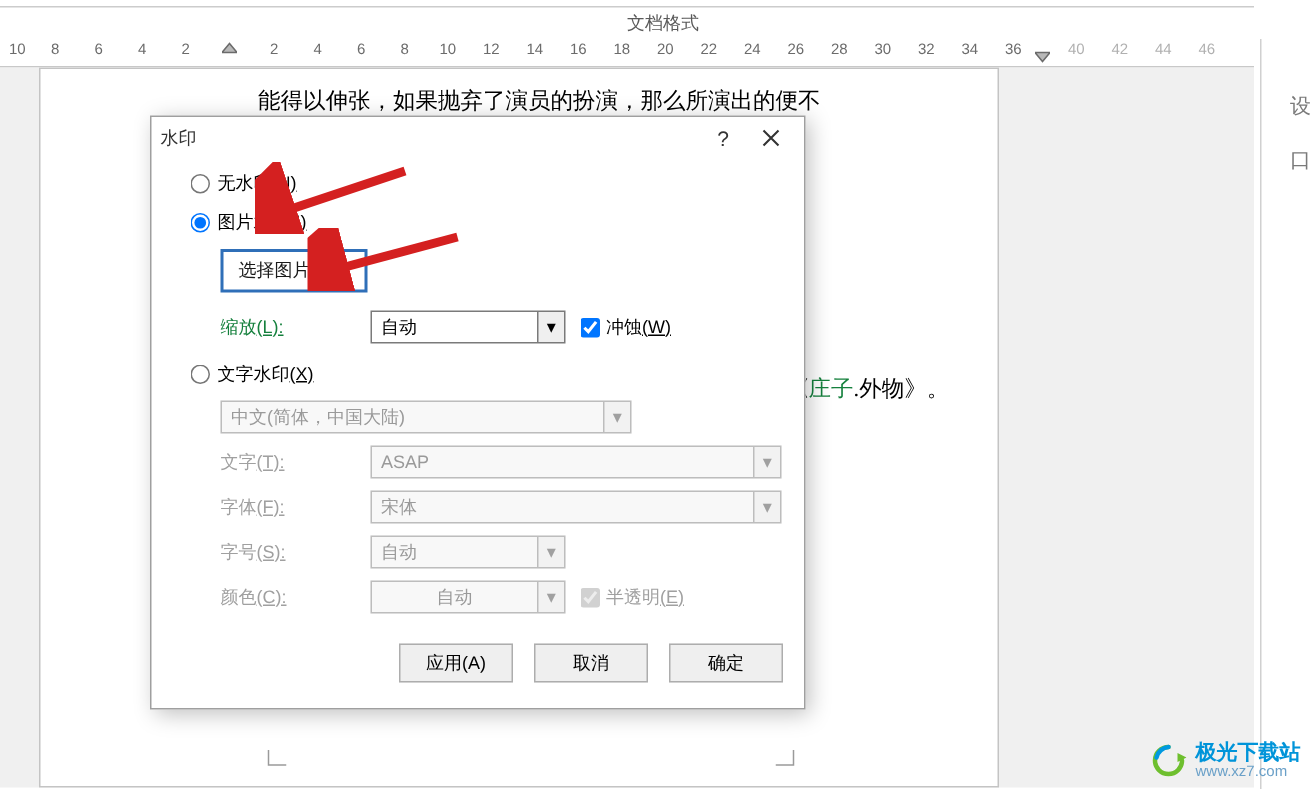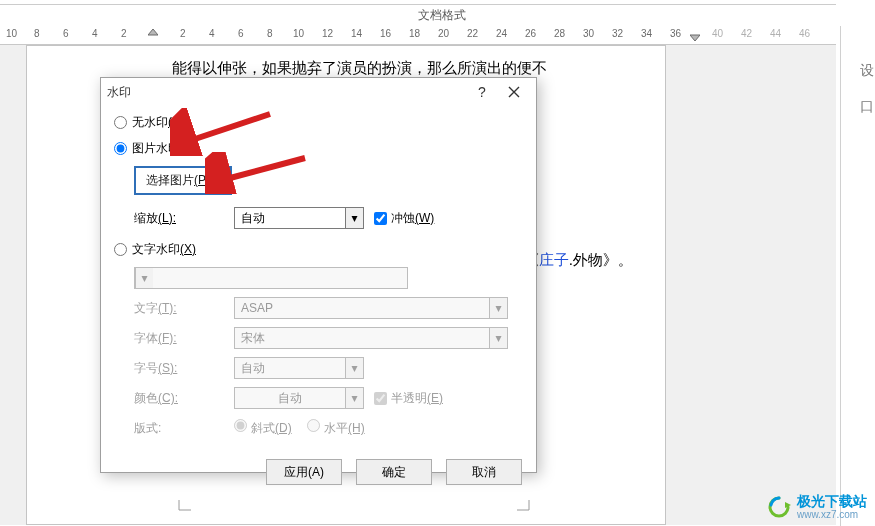--- a/index.html
+++ b/index.html
@@ -33,21 +33,21 @@
     font-size: 15px; line-height: 1.6; font-family: "SimSun", serif;
   }
   .page-break-mark {
     position: absolute; width: 14px; height: 14px;
   }
   .sidebar-sep {
     position: absolute; left: 840px; top: 26px; width: 1px; height: 500px;
     background: #d0d0d0;
   }
   .sidebar-text { position: absolute; font-size: 14px; color: #7a7a7a; }
-  .link-text { color: #1d4ed8; }
+  .link-text { color: #15803d; }
 
   
   .dialog {
     position: absolute;
     left: 100px; top: 77px;
     width: 437px; height: 396px;
     background: #fff;
     border: 1px solid #9f9f9f;
     box-shadow: 3px 3px 14px rgba(0,0,0,0.25);
     z-index: 100;
@@ -55,40 +55,40 @@
   .dialog-title {
     height: 28px; display: flex; align-items: center;
     padding: 0 6px; font-size: 12px; color: #333;
   }
   .dialog-title .spacer { flex: 1; }
   .dialog-title .help-btn, .dialog-title .close-btn {
     width: 32px; height: 26px; display: flex; align-items: center; justify-content: center;
     cursor: pointer; font-size: 14px;
   }
 
-  .dialog-body { padding: 4px 10px 6px 13px; }
+  .dialog-body { padding: 4px 10px 6px 26px; }
   .radio-row { display: flex; align-items: center; height: 24px; margin-bottom: 2px; }
   .radio-row input[type=radio] { margin-right: 5px; }
   .radio-row label { font-size: 12px; }
   .radio-row label u { text-decoration: underline; }
 
   .sub-section { margin-left: 20px; }
   .select-pic-btn {
     border: 2px solid #2f6fb8;
     background: #fff;
     color: #1a1a1a;
     padding: 4px 10px;
     font-size: 12px;
     cursor: pointer;
     margin: 4px 0 8px 0;
   }
   .form-row {
     display: flex; align-items: center; height: 30px; font-size: 12px;
   }
-  .form-label { width: 100px; color: #000000; }
+  .form-label { width: 100px; color: #15803d; }
   .disabled .form-label { color: #a0a0a0; }
   .combo {
     border: 1px solid #7a7a7a; height: 22px; display: flex; align-items: stretch;
     font-size: 12px;
   }
   .combo .combo-text { flex: 1; padding: 2px 6px; display: flex; align-items: center; }
   .combo .combo-arrow {
     width: 18px; border-left: 1px solid #7a7a7a; display: flex; align-items: center; justify-content: center;
     background: #efefef;
   }
@@ -232,20 +232,21 @@
       </div>
     </div>
 
     <div class="radio-row" style="margin-top:4px">
       <input type="radio" name="wm" style="">
       <label><span>文字水印</span><u>(X)</u></label>
     </div>
     <div class="sub-section">
       <div class="form-row disabled">
         <div class="combo disabled" style="width:274px">
+          <div class="combo-text">中文(简体，中国大陆)</div>
           <div class="combo-arrow">▾</div>
         </div>
       </div>
       <div class="form-row disabled">
         <div class="form-label"><span>文字</span><u>(T):</u></div>
         <div class="combo disabled" style="width:274px">
           <div class="combo-text">ASAP</div>
           <div class="combo-arrow">▾</div>
         </div>
       </div>
@@ -267,34 +268,27 @@
         <div class="form-label"><span>颜色</span><u>(C):</u></div>
         <div class="combo disabled" style="width:130px">
           <div class="combo-text" style="justify-content:center">自动</div>
           <div class="combo-arrow">▾</div>
         </div>
         <div class="chk-row disabled">
           <input type="checkbox" checked="" disabled="" style="">
           <label><span>半透明</span><u>(E)</u></label>
         </div>
       </div>
-      <div class="form-row disabled">
-        <div class="form-label">版式:</div>
-        <div class="inline-radios">
-          <label><input type="radio" disabled="" checked="" style=""><span>斜式</span><u>(D)</u></label>
-          <label><input type="radio" disabled="" style=""><span>水平</span><u>(H)</u></label>
-        </div>
-      </div>
     </div>
   </div>
 
   <div class="dialog-buttons">
     <button class="dlg-btn">应用(A)</button>
+    <button class="dlg-btn">取消</button>
     <button class="dlg-btn">确定</button>
-    <button class="dlg-btn">取消</button>
   </div>
 </div>
 
 <svg class="arrow-wrap" style="left:170px; top:108px" width="110" height="48">
   <defs>
       <marker id="ah1" markerWidth="14" markerHeight="14" refX="3" refY="6" orient="auto">
         <polygon points="0,0 12,6 0,12" fill="#d42020"></polygon>
       </marker>
     </defs>
   <line x1="100" y1="6" x2="10" y2="36" stroke="#d42020" stroke-width="6" marker-end="url(#ah1)"></line>

